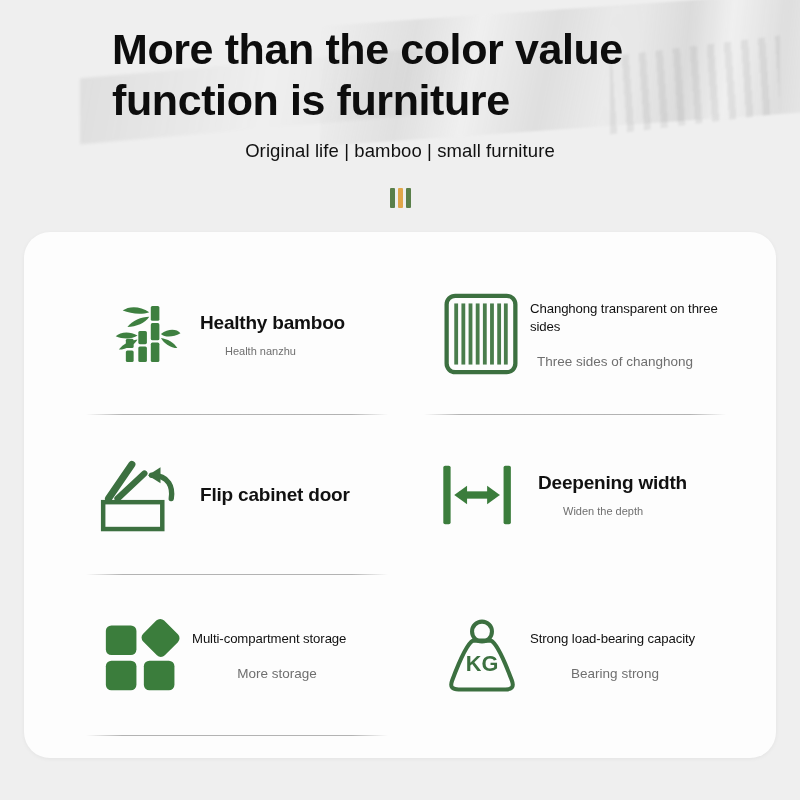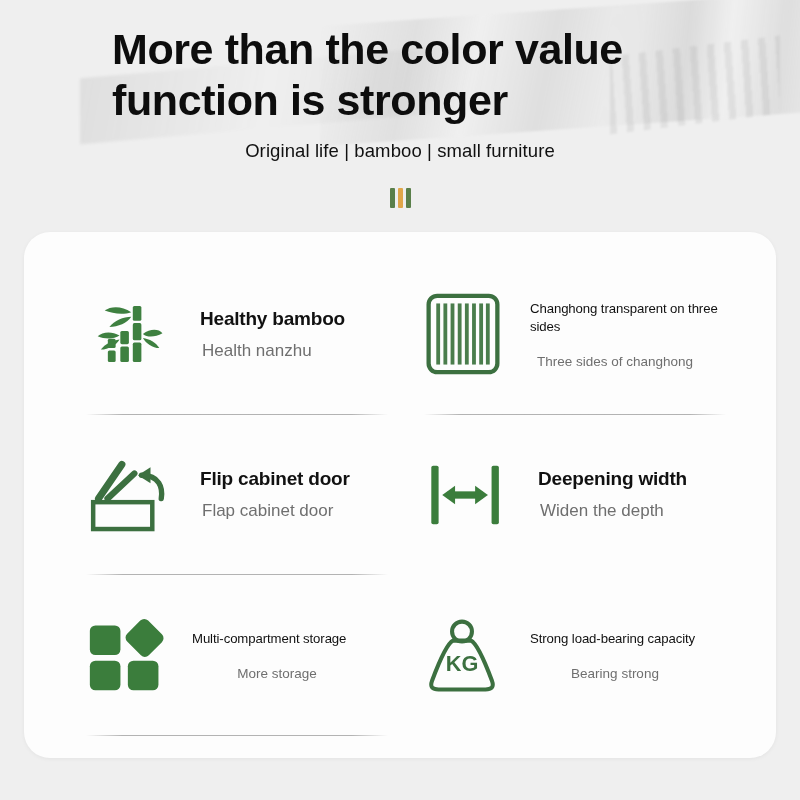--- a/index.html
+++ b/index.html
@@ -69,47 +69,47 @@
     padding-right:6px;
   }
   .cell::after {
     content:""; position:absolute; left:0; right:0; bottom:0; height:1px;
     background:linear-gradient(to right, rgba(190,190,190,0) 0%, rgba(175,175,175,.95) 12%, rgba(175,175,175,.95) 88%, rgba(190,190,190,0) 100%);
   }
   .cell.last::after { display:none; }
 
   .icon-wrap {
     width:96px; min-width:96px; height:96px;
-    display:flex; align-items:center; justify-content:flex-start;
+    display:flex; align-items:center; justify-content:flex-end;
   }
   .txt { flex:1; }
 
   .t-left .t-title { font-size:19px; font-weight:bold; color:#111; letter-spacing:-.2px; }
-  .t-left .t-sub   { font-size:17px; color:#6f6f6f; margin-top:11px; padding-left:2px; }
+  .t-left .t-sub   { font-size:11px; color:#6f6f6f; margin-top:11px; padding-left:2px;margin-left:23px; }
   .t-left { padding-left:18px; }
 
   .t-right { padding-left:10px; }
   .t-right .t-title { font-size:13.2px; font-weight:normal; color:#111; line-height:1.35; letter-spacing:-.1px; }
   .t-right .t-sub   { font-size:13.5px; color:#6f6f6f; margin-top:18px; text-align:center; padding-right:20px; }
 
   svg { display:block; }
 </style>
 </head>
 <body>
 
 <div class="page">
 
   <div class="hero">
     <div class="hero-ghost"></div>
     <div class="hero-ghost2"></div>
     <div class="hero-ghost3"></div>
 
     <div class="title">
       <div>More than the color value</div>
-      <div>function is stronger</div>
+      <div>function is furniture</div>
     </div>
 
     <div class="subtitle">Original life | bamboo | small furniture</div>
 
     <div class="bars">
       <i style="background:#5a7f4a"></i>
       <i style="background:#e0a64a"></i>
       <i style="background:#5a7f4a"></i>
     </div>
   </div>
@@ -178,21 +178,20 @@
               <rect x="8" y="52" width="66" height="30" stroke-width="5"></rect>
               <path d="M14 48 L40 10" stroke-width="8"></path>
               <path d="M24 48 L54 20" stroke-width="7"></path>
               <path d="M62 22 C82 22 86 36 84 48" stroke-width="6"></path>
             </g>
             <path d="M58 22 L72 13 L72 31 Z" fill="#3c7040"></path>
           </svg>
         </div>
         <div class="txt t-left">
           <div class="t-title">Flip cabinet door</div>
-          <div class="t-sub">Flap cabinet door</div>
         </div>
       </div>
 
       <div class="cell last">
         <div class="icon-wrap">
           <svg width="84" height="74" viewBox="0 0 92 80">
             <g fill="#3b7d3c">
               <rect x="8" y="8" width="8" height="64" rx="2"></rect>
               <rect x="74" y="8" width="8" height="64" rx="2"></rect>
               <rect x="26" y="36" width="38" height="8"></rect>

